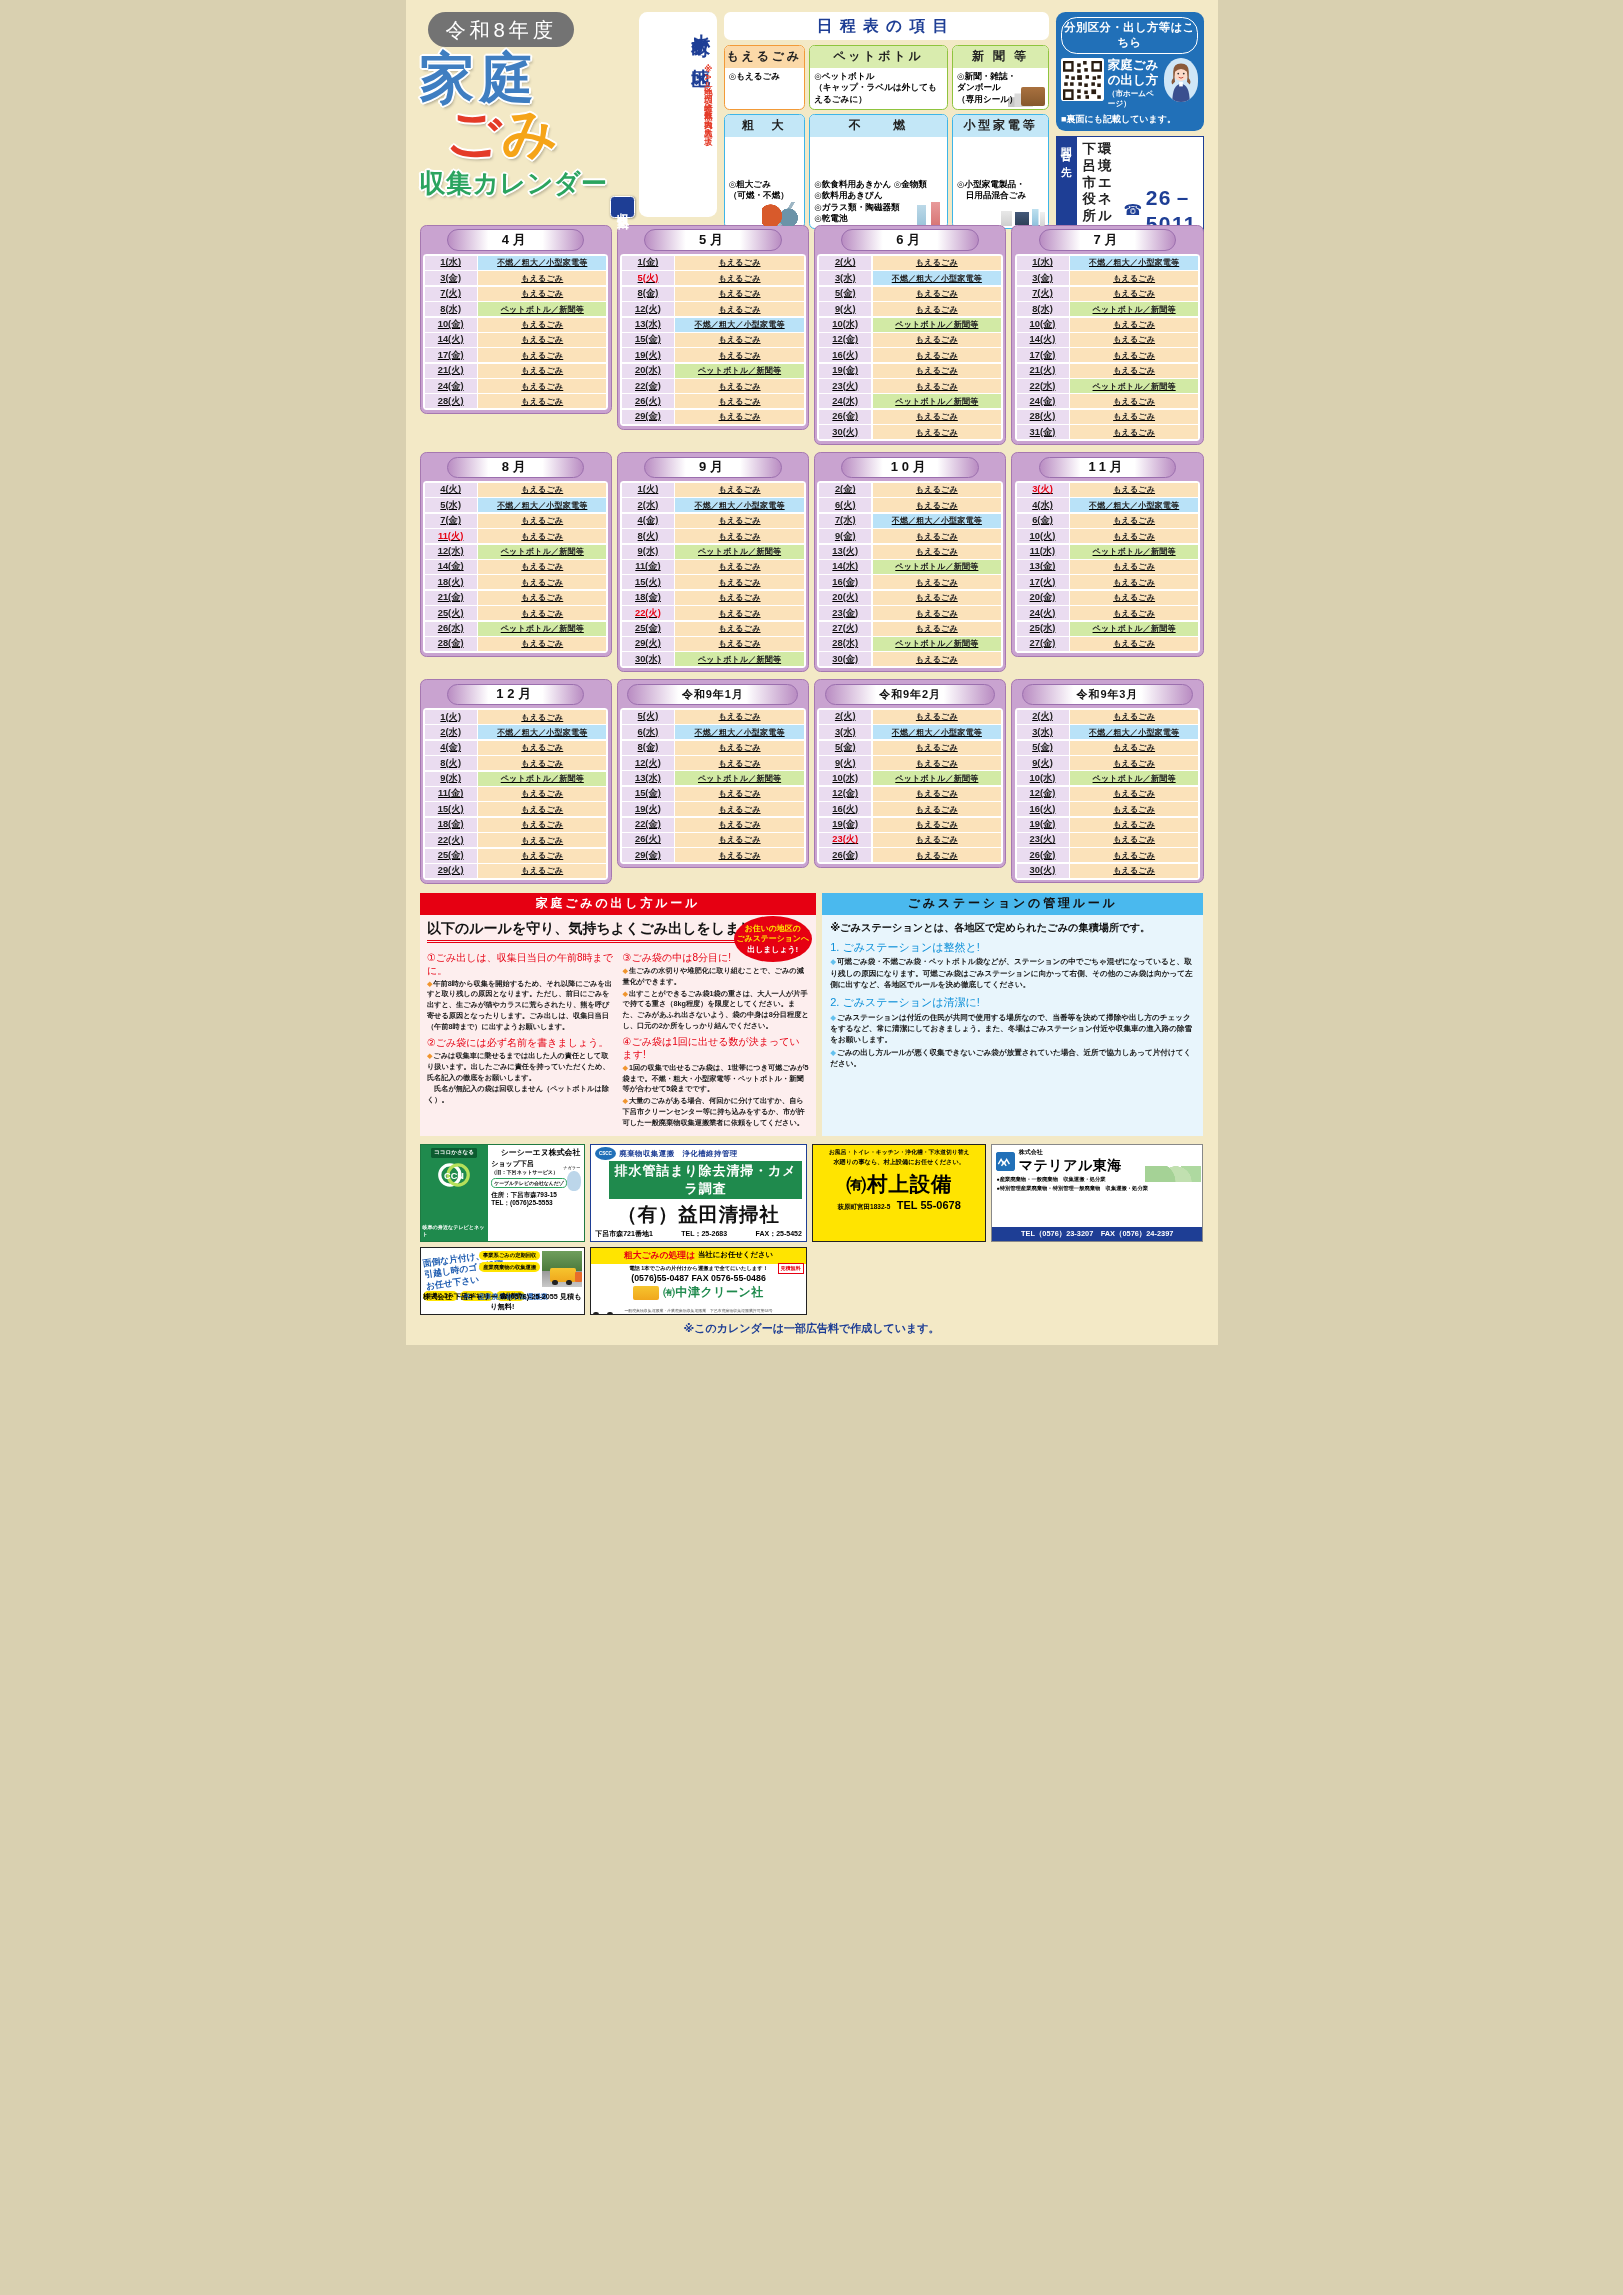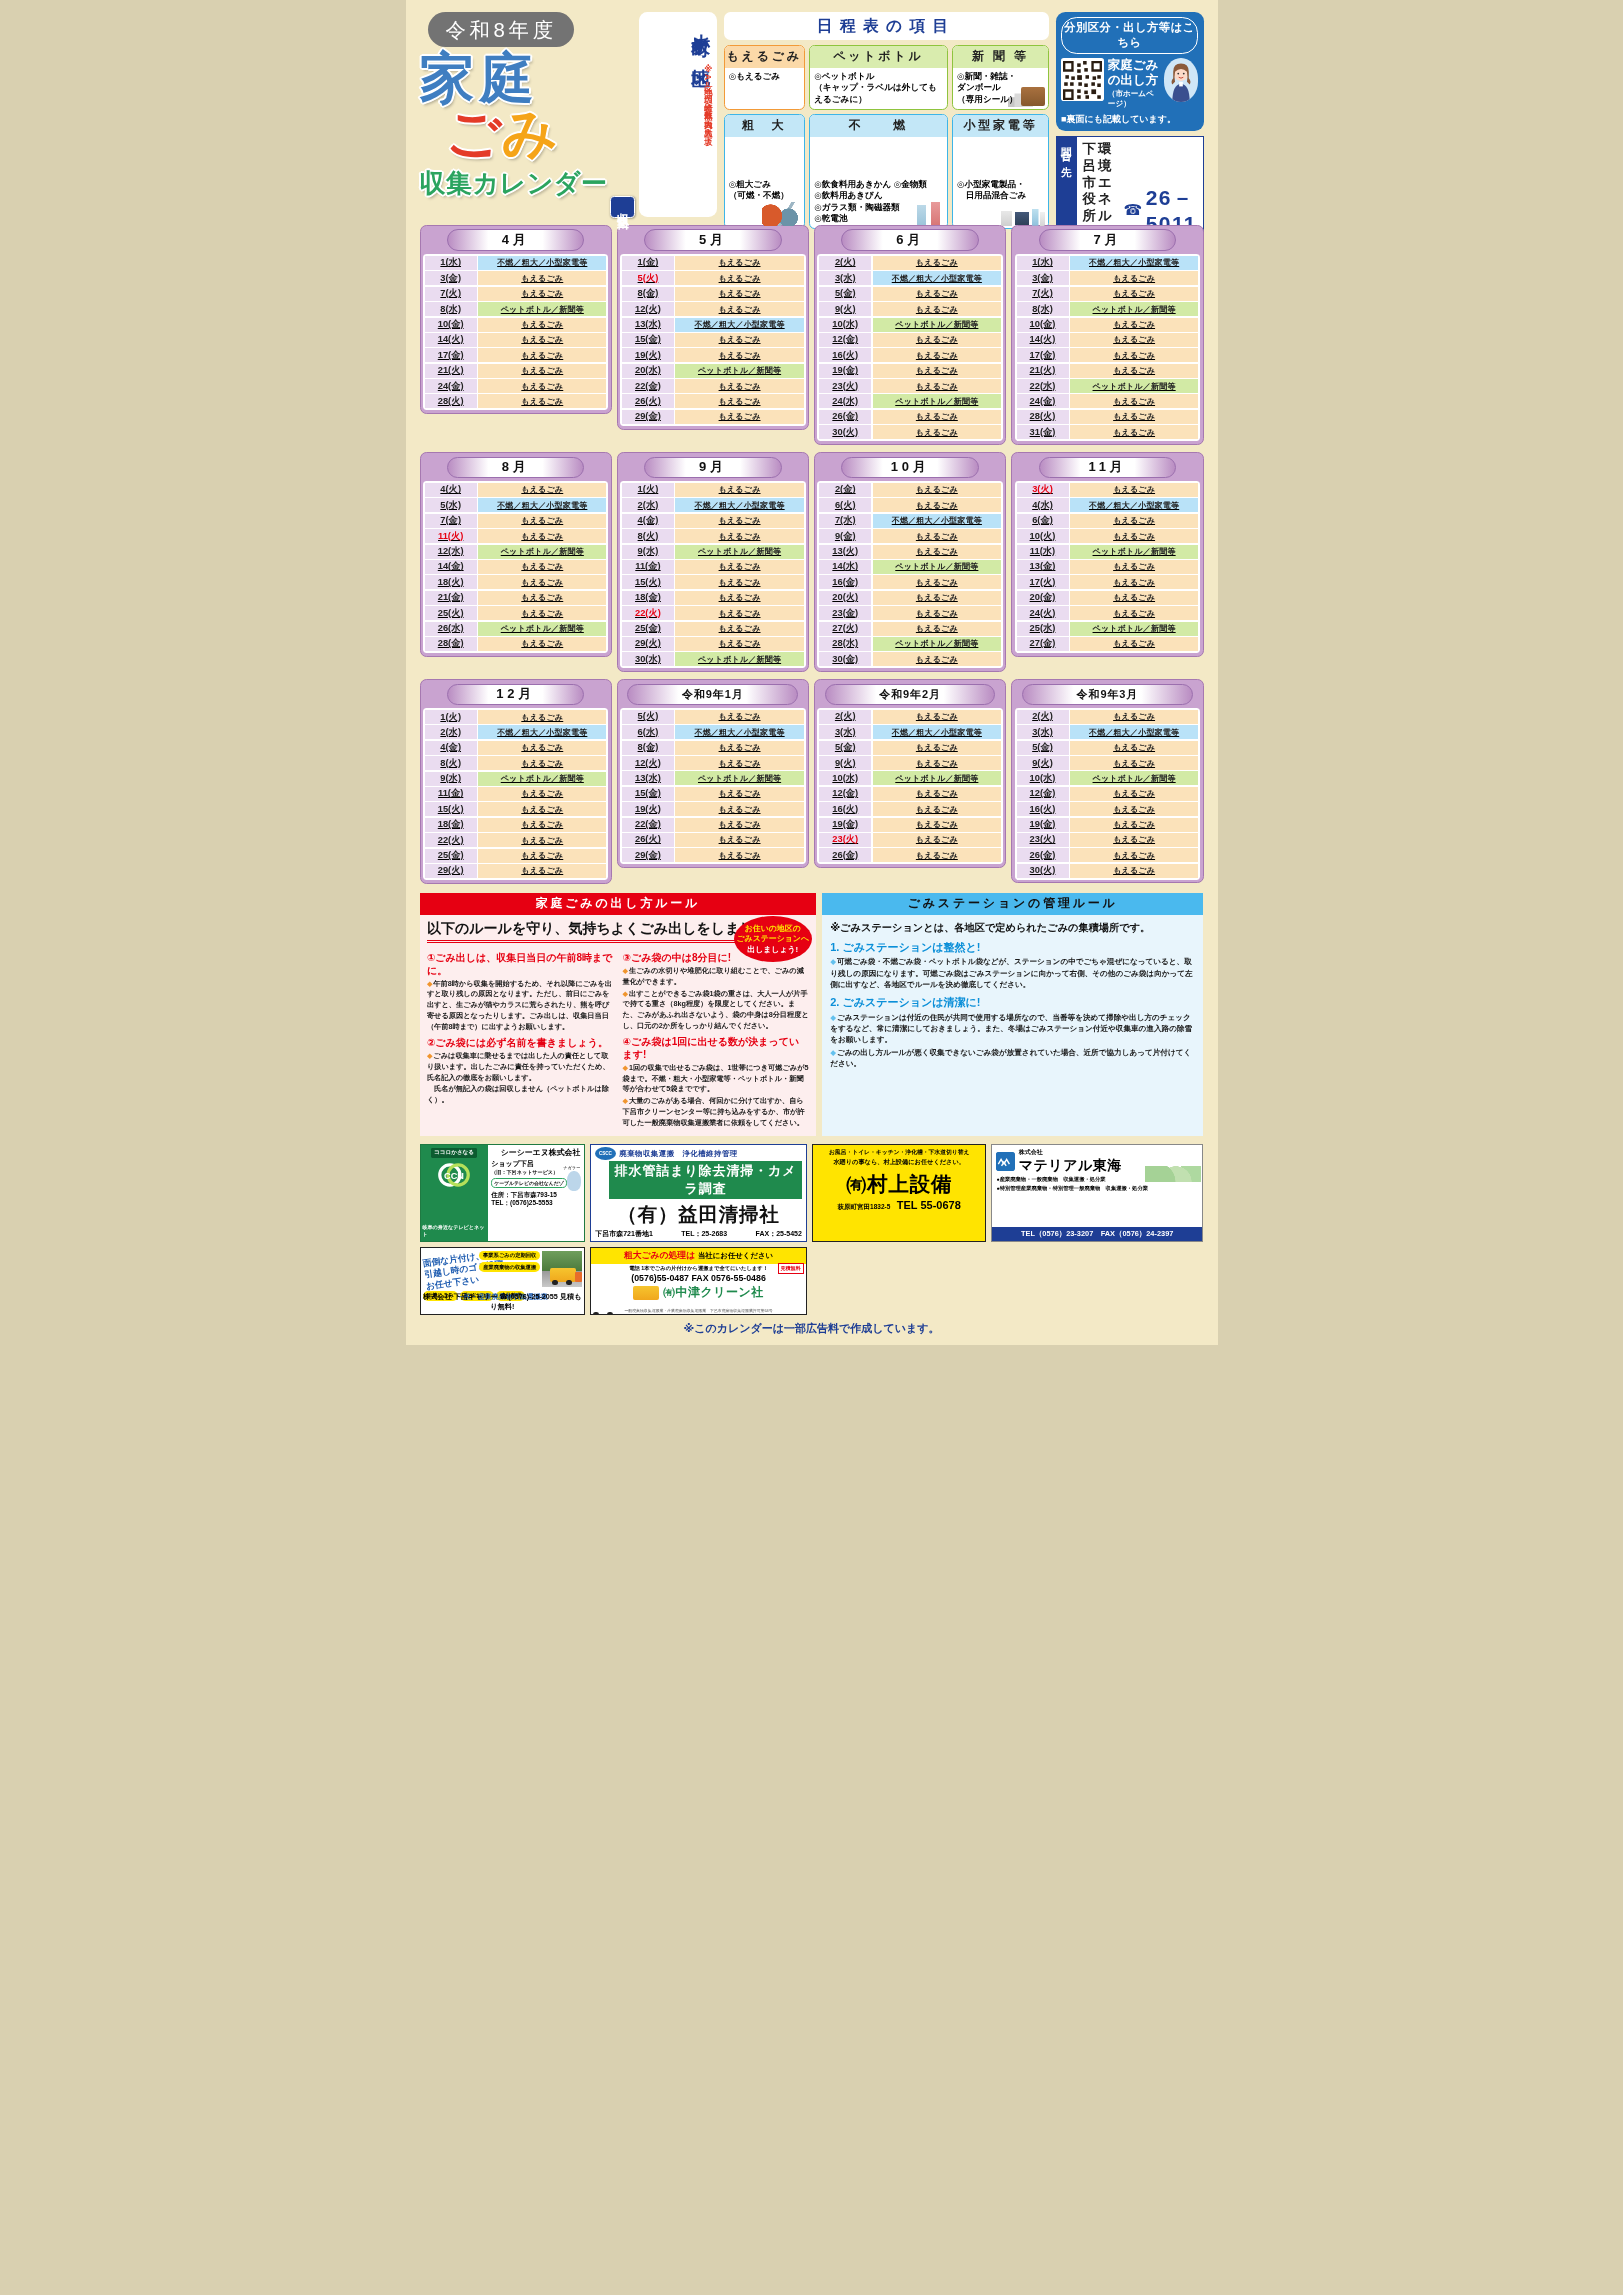--- a/index.html
+++ b/index.html
@@ -94,21 +94,21 @@
   .rules-left-body { background:#fdeeee; flex:1; padding:5.6px 7.4px 6.5px; position:relative; }
   .rules-right-body { background:#e8f5fc; flex:1; padding:5.6px 8.3px 6.5px; }
   .subtitle { display:inline-block; font-size:14px; font-weight:900; color:#111;
     border-bottom:3.2px double #e60012; padding-bottom:1.9px; }
   .badge-oval { position:absolute; right:4.6px; top:1.9px; width:78px; height:46px; background:#e60012; border-radius:50%;
     display:flex; flex-direction:column; align-items:center; justify-content:center; text-align:center;
     font-size:7.9px; font-weight:900; color:#ffe400; line-height:1.3; }
   .badge-oval .last { color:#fff; }
   .rule-cols { display:flex; gap:9.3px; margin-top:4.6px; }
   .rule-col { flex:1; }
-  .rule-h { color:#e60012; font-size:10px; font-weight:700; margin:4.6px 0 1.4px; line-height:1.25; }
+  .rule-h { color:#e60012; font-size:10px; font-weight:400; margin:4.6px 0 1.4px; line-height:1.25; }
   .rules-right-body .rule-h { color:#0b8fd8; font-size:11px; margin:5.6px 0 1.9px; }
   .rule-p { font-size:7.2px; font-weight:600; color:#1a1a1a; line-height:1.5; margin:0.9px 0; }
   .rules-right-body .rule-p { font-size:7.6px; }
   .dia { color:#f0952e; margin-right:0.9px; }
   .rules-right-body .dia { color:#63c1ee; }
   .rules-note { font-size:10.2px; font-weight:900; color:#111; margin-top:0.9px; }
 
   
   .ads { display:grid; grid-template-columns:0.95fr 1.25fr 1fr 1.22fr; grid-auto-rows:minmax(68px,auto); gap:4.6px; margin-top:8.3px; }
   .ad { background:#fff; border:0.9px solid #222; overflow:hidden; position:relative; }
@@ -169,21 +169,21 @@
 
   .ad-takase { background:#dcebf7; border:1.4px solid #3a76c4; display:flex; flex-direction:column; align-items:center; padding:2.8px 3.7px; }
   .tak-slogan { font-size:7.4px; font-weight:900; color:#1e5cb0; }
   .tak-mid { display:flex; align-items:center; gap:4.6px; margin-top:1.9px; }
   .tak-tag { background:#2170b8; color:#fff; font-size:7.4px; font-weight:900; padding:1.9px 2.8px; line-height:1.2; text-align:center; }
   .tak-name { font-size:20.4px; font-weight:900; letter-spacing:0.9px; }
   .tak-addr { font-size:6.2px; font-weight:bold; margin-top:1.9px; }
   .tak-tel { font-size:10.6px; font-weight:900; margin-top:0.9px; }
 
   .ad-nakatsu { padding:0; display:flex; flex-direction:column; }
-  .nak-head { background:#ffe400; display:flex; justify-content:center; align-items:center; gap:2.8px; padding:1.9px 0.9px; }
+  .nak-head { background:#ffe400; display:flex; justify-content:center; align-items:flex-start; gap:2.8px; padding:1.9px 0.9px; }
   .nak-h1 { color:#e60012; font-size:8.8px; font-weight:900; }
   .nak-h2 { font-size:7.4px; font-weight:900; }
   .nak-sub { font-size:5.3px; font-weight:bold; text-align:center; margin-top:1.4px; }
   .nak-est { position:absolute; right:2.8px; top:15.7px; border:0.9px solid #e60012; color:#e60012; font-size:5.1px; font-weight:900; padding:0.9px 1.9px; background:#fff; }
   .nak-tel { text-align:center; font-size:8.8px; font-weight:900; margin-top:1.4px; }
   .nak-name-row { display:flex; align-items:center; justify-content:center; gap:3.7px; margin-top:0.9px; }
   .nak-name { font-size:12px; font-weight:900; color:#1f8a4d; letter-spacing:0.5px; }
   .nak-small { font-size:3.9px; color:#555; text-align:center; margin-top:auto; padding:0.9px; }
 
   .ad-kanayama { display:flex; flex-direction:column; align-items:center; justify-content:center; padding:2.8px; }

